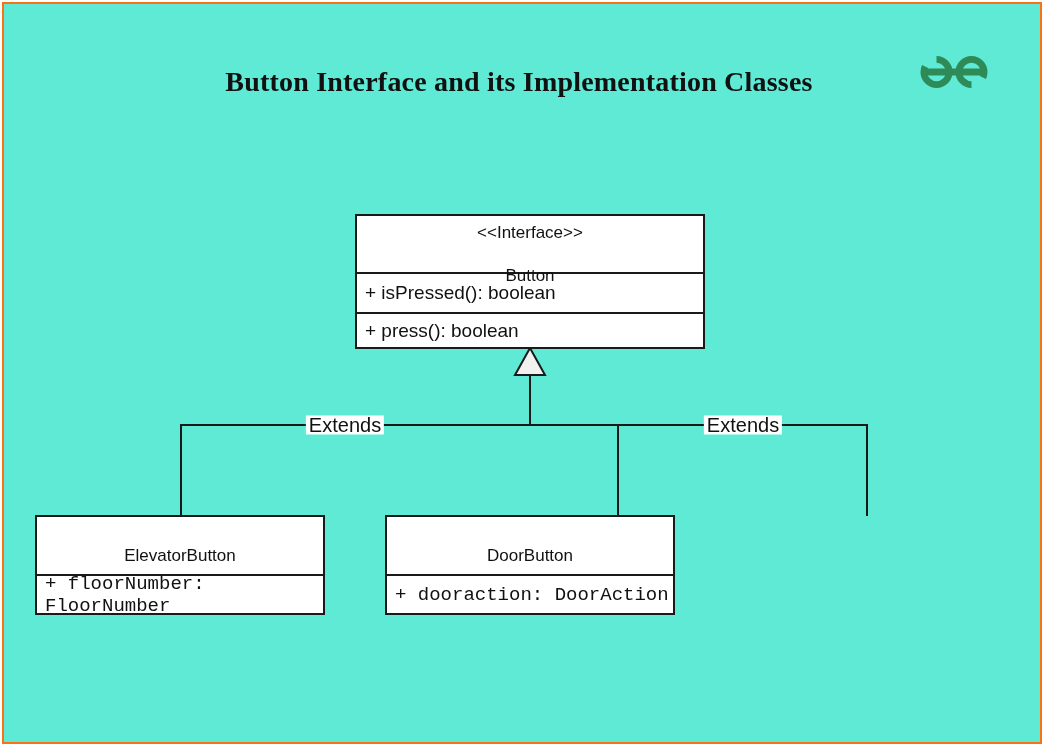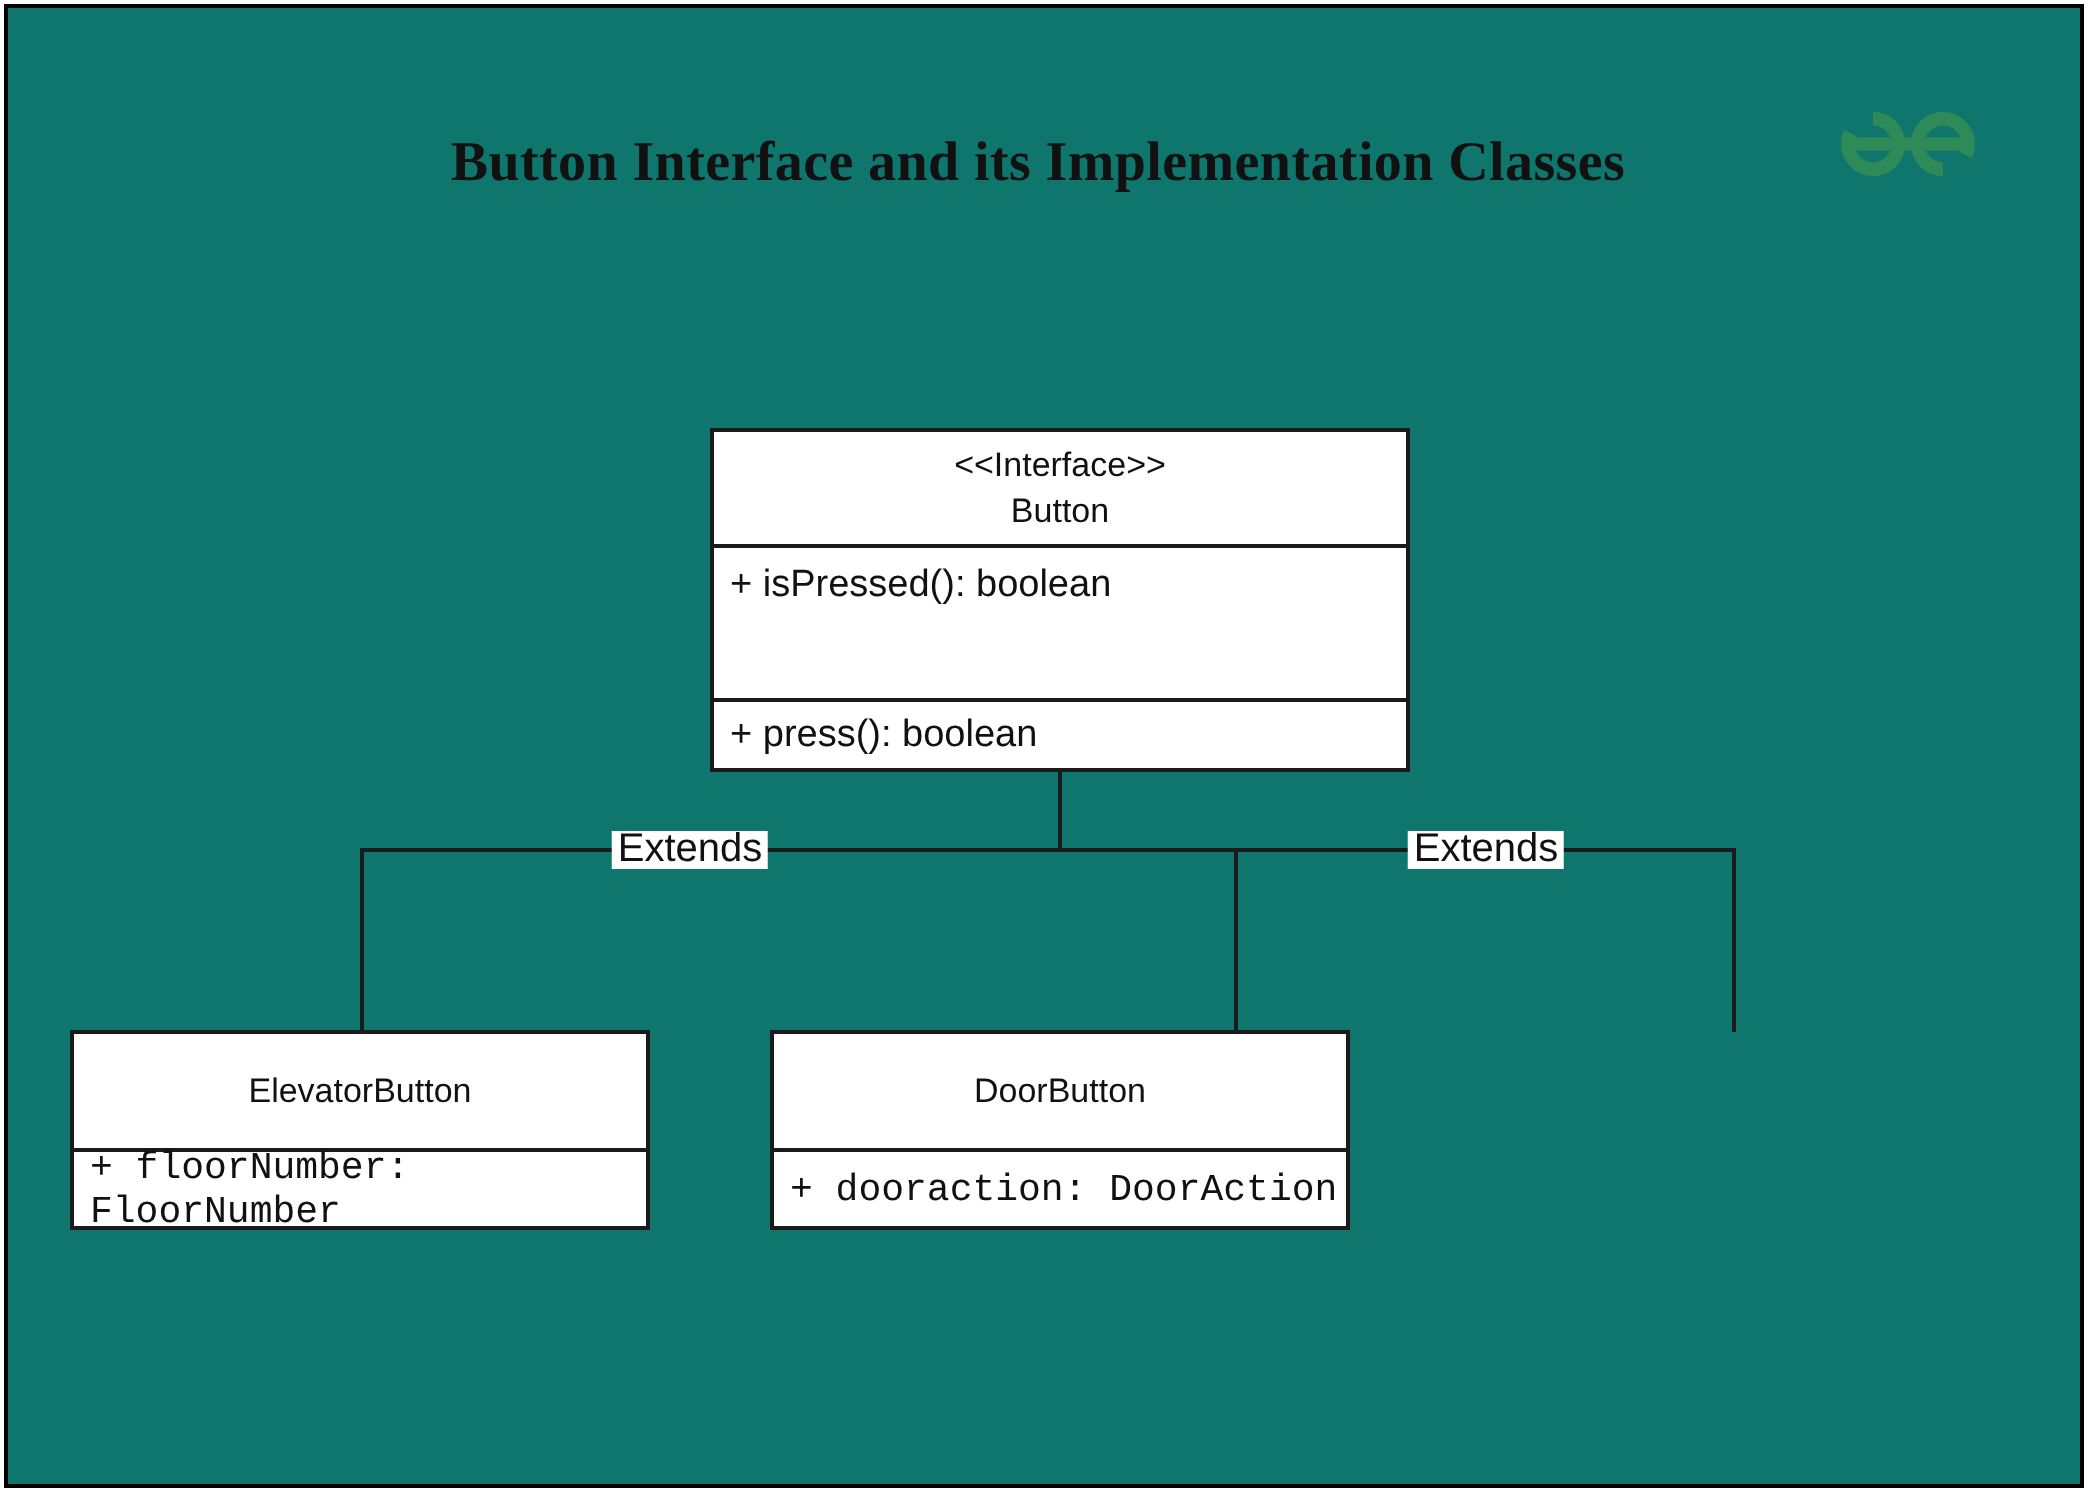--- a/index.html
+++ b/index.html
@@ -15,22 +15,22 @@
     background: #ffffff;
     overflow: hidden;
   }
   #frame {
     position: absolute;
     left: 2px;
     top: 2px;
     width: 1040px;
     height: 742px;
     box-sizing: border-box;
-    border: 2px solid #000000;
-    background: #0f766e;
+    border: 2px solid #f97316;
+    background: #5eead4;
   }
   .page-title {
     position: absolute;
     left: 0;
     top: 62px;
     width: 1030px;
     text-align: center;
     font-family: "Liberation Serif", serif;
     font-weight: 700;
     font-size: 28px;
@@ -62,31 +62,32 @@
   .uml-header {
     display: flex;
     flex-direction: column;
     align-items: center;
     justify-content: center;
     text-align: center;
   }
   .uml-header .line {
     font-size: 17px;
     line-height: 23px;
+    margin-top: 20px;
   }
   .uml-row {
     border-top: 2px solid #1a1a1a;
     display: flex;
     align-items: center;
     padding-left: 8px;
     font-size: 19px;
   }
   .iface-header { height: 56px; }
   .iface-row1 { height: 38px; }
-  .iface-row2 { height: 33px; margin-top: 37px; }
+  .iface-row2 { height: 33px; }
   .cls-header { height: 57px; }
   .cls-row { height: 37px; font-family: Liberation Mono, monospace; }
   .extends-label {
     position: absolute;
     transform: translate(-50%, -50%);
     background: #ffffff;
     padding: 0 3px;
     font-size: 20px;
     line-height: 19px;
     color: #111111;

